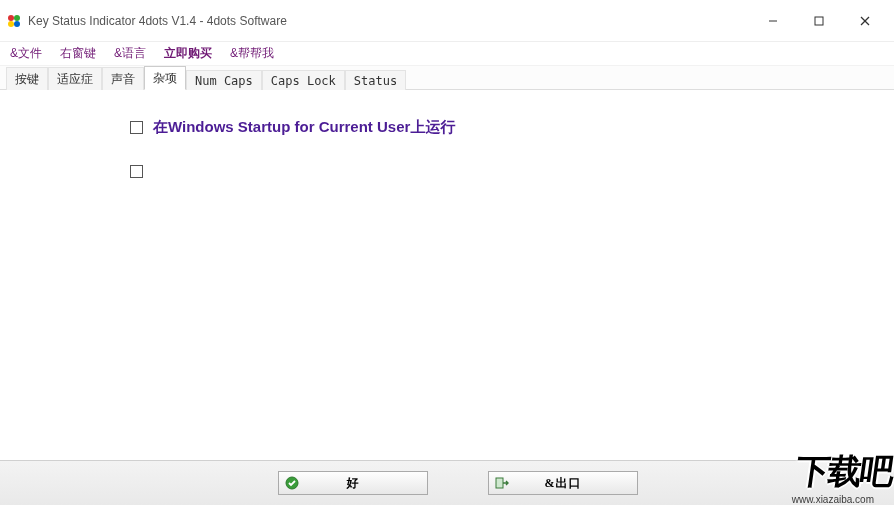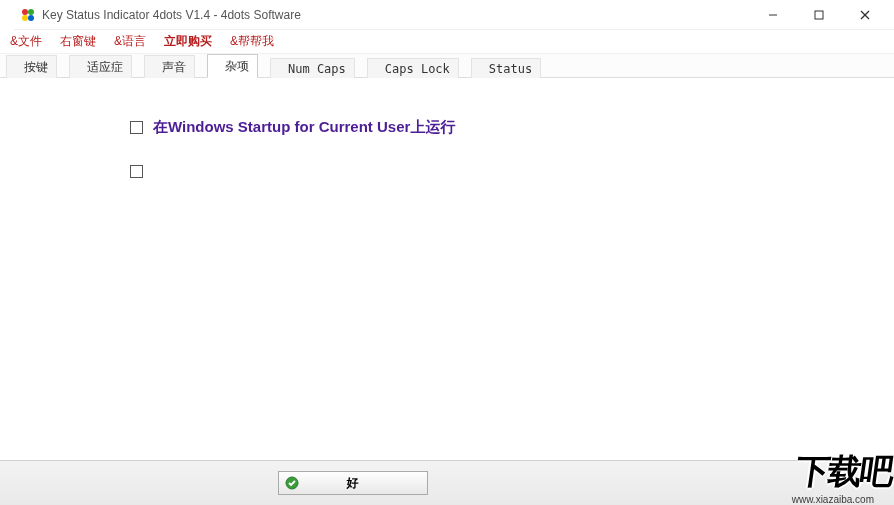--- a/index.html
+++ b/index.html
@@ -7,27 +7,26 @@
     margin: 0;
     font-family: "Microsoft YaHei", "Segoe UI", Tahoma, sans-serif;
     font-size: 12px;
     background: #fff;
     width: 894px;
     height: 505px;
     overflow: hidden;
     position: relative;
   }
   .titlebar {
-    height: 30px;
+    height: 42px;
     display: flex;
     align-items: center;
     padding: 0 6px;
     background: #fff;
     border-bottom: 1px solid #eee;
-    margin-left: 14px;
   }
   .titlebar .app-icon {
     width: 16px; height: 16px; margin-right: 6px;
   }
   .titlebar .title-text { color: #555; font-size: 12px; }
   .window-controls {
     margin-left: auto;
     display: flex;
   }
   .window-controls .ctrl {
@@ -37,38 +36,38 @@
   }
 
   .menubar {
     display: flex;
     align-items: center;
     height: 24px;
     padding: 0 10px;
     gap: 18px;
     border-bottom: 1px solid #f2f2f2;
   }
-  .menubar .menu-item { font-size: 12px; color: #b91c1c; cursor: default; }
+  .menubar .menu-item { font-size: 12px; color: #701a75; cursor: default; }
   .menubar .menu-item.bold { font-weight: bold; }
 
   .tabstrip {
     display: flex;
     align-items: flex-end;
     height: 24px;
     padding: 0 6px;
     border-bottom: 1px solid #ddd;
     background: #fcfcfc;
   }
   .tab {
-    padding: 3px 8px 2px 17px;
+    padding: 3px 8px 2px 8px;
     font-size: 12px;
     color: #333;
     border: 1px solid transparent;
     border-bottom: none;
-    margin-right: 12px;
+    margin-right: 0px;
     position: relative;
     top: 1px;
     font-family: "SimSun","Microsoft YaHei",Tahoma,monospace;
     text-align: center;
   }
   .tab.active {
     background: #fff;
     border-color: #ccc;
     border-bottom: 1px solid #fff;
     top: 1px;
@@ -203,18 +202,25 @@
 </div>
 
 <div class="bottom-bar">
   <div class="btn">
     <svg class="btn-icon" viewBox="0 0 14 14">
       <circle cx="7" cy="7" r="6" fill="#3a9c3a" stroke="#2c7a2c" stroke-width="1"></circle>
       <path d="M4 7 L6 9 L10 5" stroke="#fff" stroke-width="1.8" fill="none"></path>
     </svg>
     <span class="btn-label">好</span>
   </div>
+  <div class="btn">
+    <svg class="btn-icon" viewBox="0 0 14 14">
+      <rect x="1" y="2" width="7" height="10" fill="#cfe8cf" stroke="#3a7a3a" stroke-width="1"></rect>
+      <path d="M8 7 L13 7 M11 5 L13 7 L11 9" stroke="#3a7a3a" stroke-width="1.4" fill="none"></path>
+    </svg>
+    <span class="btn-label">&amp;出口</span>
+  </div>
 </div>
 
 <div class="watermark">
   <div class="big">下载吧</div>
   <div class="url">www.xiazaiba.com</div>
 </div>
 
 </body></html>

